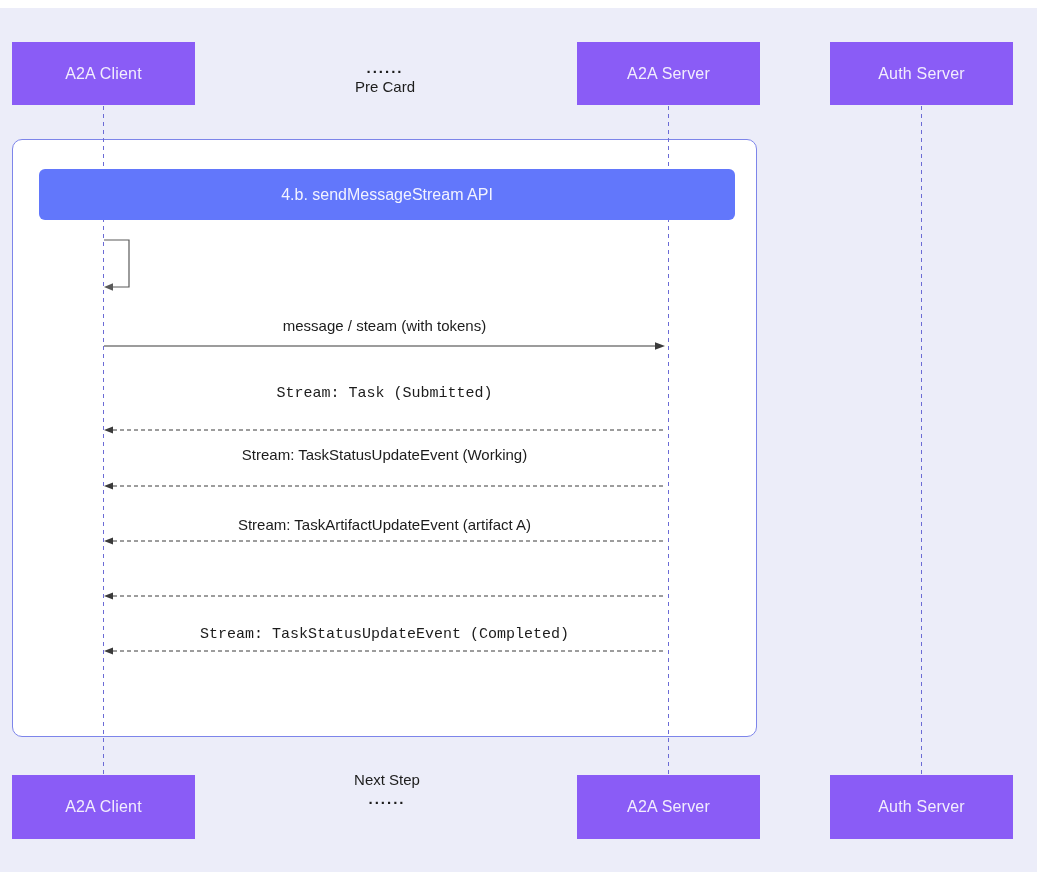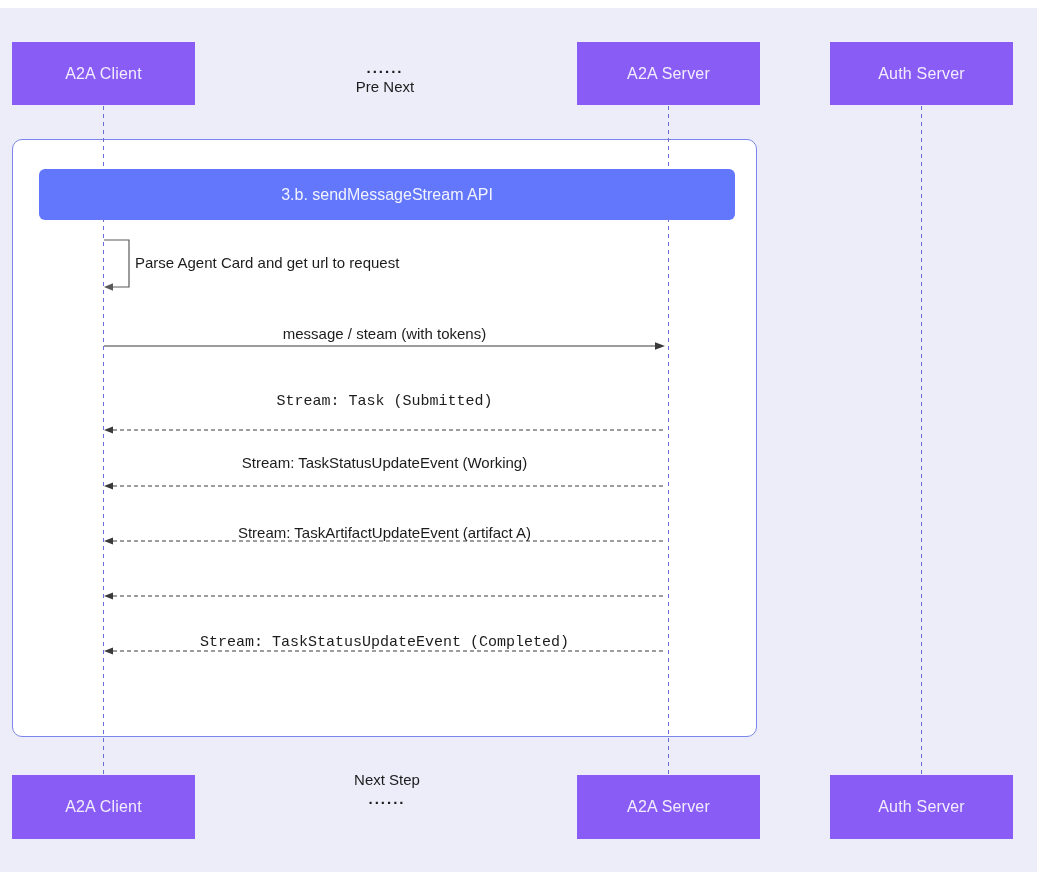--- a/index.html
+++ b/index.html
@@ -34,21 +34,21 @@
   }
   svg.lines{position:absolute;left:0;top:0;width:1041px;height:872px;pointer-events:none;}
   .frag-bar{
     position:absolute;left:39px;top:169px;width:696px;height:51px;background:#6277FB;
     border-radius:6px;display:flex;align-items:center;justify-content:center;
     color:#F2F3FF;font-size:16px;
   }
   .msg-label{
     position:absolute;font-size:15px;line-height:20px;color:#1c1c1c;white-space:nowrap;
   }
-  .centered{left:104px;width:561px;text-align:center;margin-top:8px;}
+  .centered{left:104px;width:561px;text-align:center;}
   .loop-label{left:135px;top:253px;}
   .req-label{top:316px;}
   .ev0{top:384px;font-family:Liberation Mono, monospace;}
   .ev1{top:445px;}
   .ev2{top:515px;}
   .ev3{top:570px;}
   .ev4{top:625px;font-family:Liberation Mono, monospace;}
 </style>
 </head>
 <body>
@@ -80,43 +80,42 @@
     <polygon points="104,541 113,537.4 113,544.6" fill="#3A3A3A"></polygon>
 
     <line x1="113" y1="596" x2="665" y2="596" stroke="#3A3A3A" stroke-width="1" stroke-dasharray="4 3"></line>
     <polygon points="104,596 113,592.4 113,599.6" fill="#3A3A3A"></polygon>
 
     <line x1="113" y1="651" x2="665" y2="651" stroke="#3A3A3A" stroke-width="1" stroke-dasharray="4 3"></line>
     <polygon points="104,651 113,647.4 113,654.6" fill="#3A3A3A"></polygon>
   </svg>
 
   <div class="frag-bar">
-    <span>3.b. sendMessageStream API</span>
+    <span>4.b. sendMessageStream API</span>
   </div>
 
-  <div class="msg-label loop-label">Parse Agent Card and get url to request</div>
   <div class="msg-label centered req-label">message / steam (with tokens)</div>
   <div class="msg-label centered ev0">Stream: Task (Submitted)</div>
   <div class="msg-label centered ev1">Stream: TaskStatusUpdateEvent (Working)</div>
   <div class="msg-label centered ev2">Stream: TaskArtifactUpdateEvent (artifact A)</div>
   <div class="msg-label centered ev4">Stream: TaskStatusUpdateEvent (Completed)</div>
 
   <div class="actor a-client-top">
     <span>A2A Client</span>
   </div>
   <div class="actor a-server-top">
     <span>A2A Server</span>
   </div>
   <div class="actor a-auth-top">
     <span>Auth Server</span>
   </div>
 
   <div class="step-group pre-step">
     <span class="dots">......</span>
-    <span class="step-label">Pre Next</span>
+    <span class="step-label">Pre Card</span>
   </div>
 
   <div class="step-group next-step">
     <span class="step-label">Next Step</span>
     <span class="dots">......</span>
   </div>
 
   <div class="actor a-client-bot">
     <span>A2A Client</span>
   </div>

